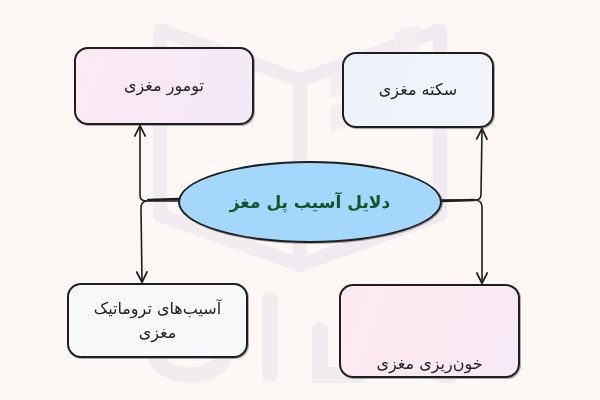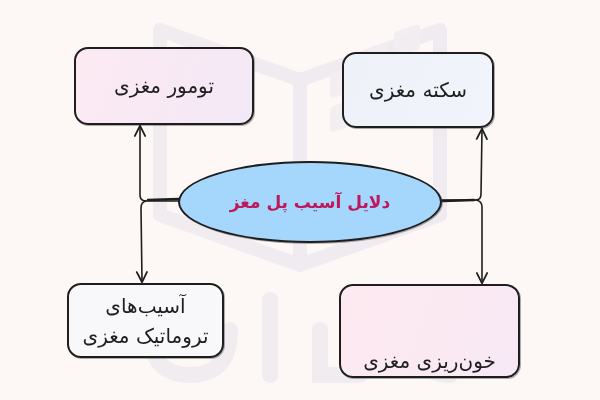--- a/index.html
+++ b/index.html
@@ -29,57 +29,57 @@
       position: absolute;
       box-sizing: border-box;
       border: 2px solid #1e1e1e;
       border-radius: 14px;
       display: flex;
       align-items: center;
       justify-content: center;
       text-align: center;
       direction: rtl;
       color: #1e1e1e;
-      font-size: 20px;
+      font-size: 16px;
       line-height: 1.5;
       box-shadow: 1px 1px 0 rgba(30,30,30,0.35);
     }
     .node span {
       display: block;
       padding: 0 10px;
     }
     #node-tumor {
       left: 74px; top: 47px; width: 180px; height: 78px;
       background: linear-gradient(110deg, #fdeaf3 0%, #f8e9f4 45%, #f3e9f6 100%);
     }
     #node-stroke {
       left: 342px; top: 52px; width: 152px; height: 76px;
       background: linear-gradient(110deg, #eef2f8 0%, #f1f4fa 100%);
     }
     #node-trauma {
-      left: 67px; top: 283px; width: 157px; height: 75px;
+      left: 67px; top: 283px; width: 181px; height: 75px;
       background: #f8f8fa;
     }
     #node-bleed {
       left: 339px; top: 284px; width: 181px; height: 94px;
       background: linear-gradient(110deg, #fdeaf1 0%, #fbe9f2 60%, #f6e9f6 100%);
       align-items: flex-end;
     }
     .center-node {
       position: absolute;
       left: 178px; top: 161px; width: 264px; height: 82px;
       box-sizing: border-box;
       border: 2px solid #1e1e1e;
       border-radius: 50%;
       background: #a5d6fb;
       display: flex;
       align-items: center;
       justify-content: center;
       direction: rtl;
-      color: #be185d;
+      color: #14532d;
       font-size: 17px;
       font-weight: bold;
       box-shadow: 1px 1px 0 rgba(30,30,30,0.35);
     }
   </style>
 </head>
 <body>
 
 <svg class="watermark" viewBox="0 0 600 400">
   <g fill="none" stroke="#efeaf0" stroke-width="14" stroke-linecap="round" stroke-linejoin="round" opacity="0.9">

